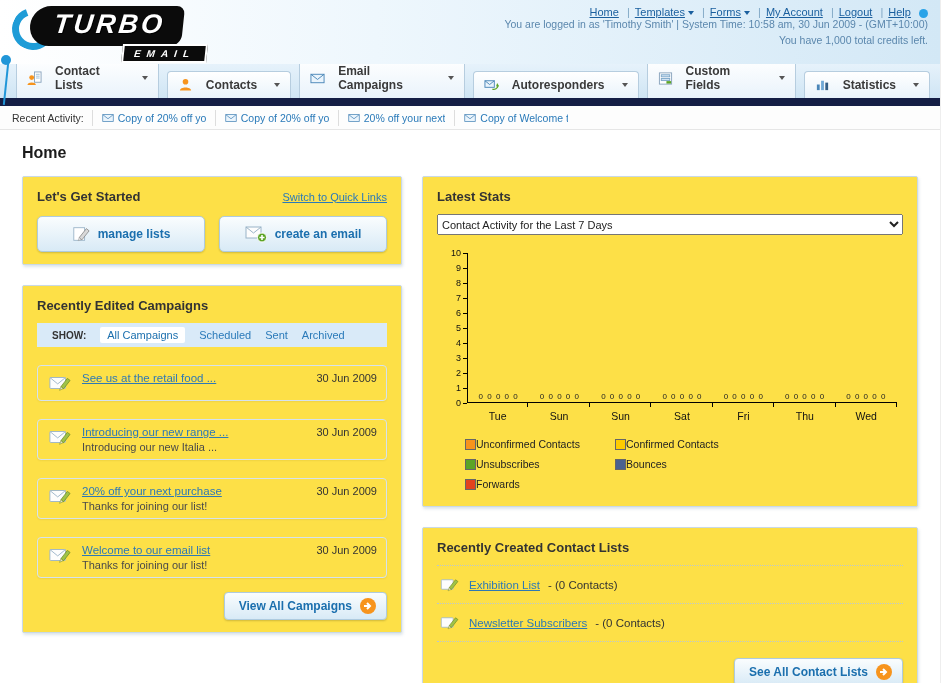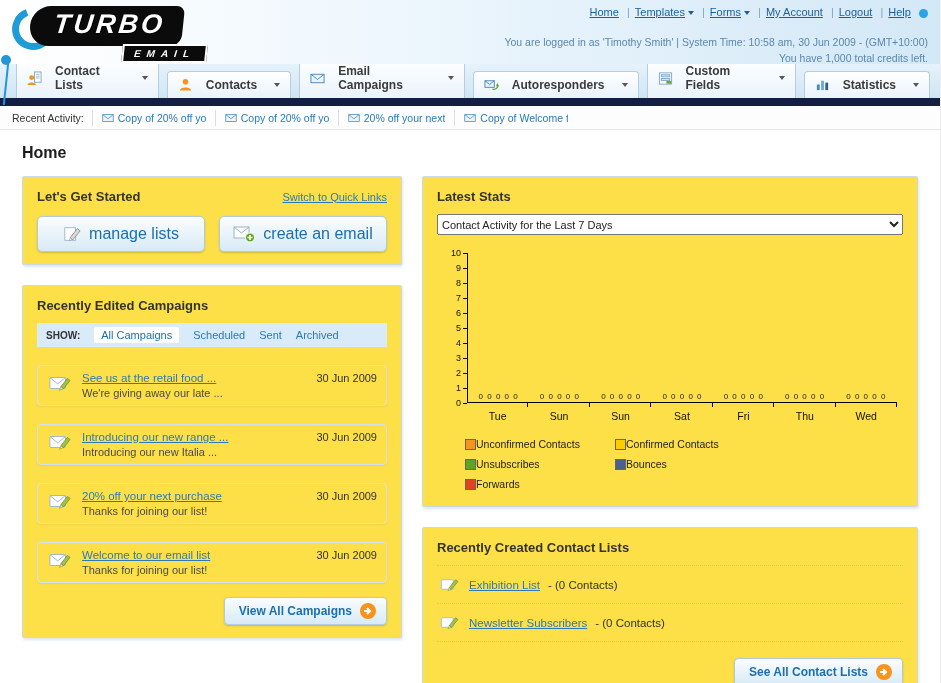--- a/index.html
+++ b/index.html
@@ -13,21 +13,21 @@
   .logo-email{position:absolute;left:92px;top:38px;background:#0b0b0b;color:#fff;font-weight:bold;font-style:italic;font-size:10px;letter-spacing:6px;padding:2px 10px;border:2px solid #fff;transform:skewX(-6deg);z-index:3}
   .antenna-dot{position:absolute;left:1px;top:55px;width:10px;height:10px;border-radius:50%;background:#2196d8;z-index:6}
   .antenna-line{position:absolute;left:5px;top:63px;width:2px;height:42px;background:#2196d8;transform:rotate(6deg);z-index:6}
   .top-right{padding:6px 12px 0 0;text-align:right;font-size:11px;white-space:nowrap}
   .navitem{display:inline-block}
   .navitem + .navitem::before{content:"|";color:#7fa6c4;margin:0 5px;text-decoration:none}
   .navitem a{color:#1a5f9e;text-decoration:underline;cursor:pointer}
   .caret{display:inline-block;width:0;height:0;border-left:3px solid transparent;border-right:3px solid transparent;border-top:4px solid #1a5f9e;margin-left:3px;vertical-align:middle}
   .caret-dark{display:inline-block;width:0;height:0;border-left:3px solid transparent;border-right:3px solid transparent;border-top:4px solid #555;margin-left:4px;vertical-align:middle}
   .header-dot{display:inline-block;width:9px;height:9px;border-radius:50%;background:#2aa3e8;margin-left:5px;vertical-align:middle}
-  .login-info{color:#5b87ad;font-size:10.5px;margin-top:18px}
+  .login-info{color:#5b87ad;font-size:10.5px;margin-top:0}
   .credits-info{color:#5b87ad;font-size:10.5px;margin-top:4px}
   
   .tabbar{background:linear-gradient(#e6f2fb,#cfe5f4);padding:6px 10px 0 16px;display:flex;gap:8px;align-items:flex-end;height:34px;flex:none}
   .tab{display:flex;align-items:center;gap:13px;background:linear-gradient(#ffffff,#e9f3fb);border:1px solid #b6cddf;border-bottom:none;border-radius:4px 4px 0 0;padding:5px 10px 6px;font-size:12px;font-weight:bold;color:#3a3a3a;cursor:pointer}
   .tab svg{flex:none}
   .navybar{height:8px;background:#141e45;flex:none}
   
   .activity{height:24px;display:flex;align-items:center;background:#fdfdfd;border-bottom:1px solid #e6e6e6;padding-left:12px;font-size:10.5px;color:#333;flex:none}
   .activity-label{margin-right:8px}
   .activity-item{display:flex;align-items:center;gap:4px;padding:0 9px;border-left:1px solid #ddd;height:16px;cursor:pointer}
@@ -37,24 +37,24 @@
   .page-title{font-size:16px;font-weight:bold;color:#1c1c1c;margin-bottom:14px}
   .columns{display:flex;gap:20px;align-items:flex-start}
   .col-left{width:380px;flex:none}
   .col-right{flex:1}
   .panel{border:1px solid #c9d9e6;background:#fde047;box-shadow:1px 2px 3px rgba(120,150,170,.25);padding:12px 14px;border-radius:2px}
   .panel-title{font-size:13px;font-weight:bold;color:#333}
   
   .gs-head{display:flex;justify-content:space-between;align-items:center}
   .link-sm{font-size:11px;color:#2a7ab9;text-decoration:underline;cursor:pointer}
   .gs-buttons{display:flex;gap:14px;margin-top:12px}
-  .big-btn{flex:1;height:36px;display:flex;align-items:center;justify-content:center;gap:8px;background:linear-gradient(#fafdfe,#d8eaf6);border:1px solid #aecbdf;border-radius:5px;font-size:16px;font-weight:normal;color:#1b6fae;cursor:pointer;box-shadow:0 1px 2px rgba(0,0,0,.18)}
+  .big-btn{flex:1;height:36px;display:flex;align-items:center;justify-content:center;gap:8px;background:linear-gradient(#fafdfe,#d8eaf6);border:1px solid #aecbdf;border-radius:5px;font-size:12px;font-weight:bold;color:#1b6fae;cursor:pointer;box-shadow:0 1px 2px rgba(0,0,0,.18)}
   
   .camp-panel{margin-top:20px}
-  .filterbar{background:#d9eaf8;margin-top:10px;padding:4px 9px;display:flex;align-items:center;gap:14px;font-size:11px}
+  .filterbar{background:#d9eaf8;margin-top:10px;padding:4px 15px;display:flex;align-items:center;gap:14px;font-size:11px}
   .show-label{font-size:10px;font-weight:bold;color:#333}
   .filter{color:#2a7ab9;cursor:pointer}
   .filter.selected{background:#fff;padding:2px 7px;border-radius:2px;color:#1b6fae}
   .camp-row{border:1px solid #d5e2ee;border-radius:4px;margin-top:18px;padding:6px 9px;display:flex;gap:9px;box-shadow:0 1px 2px rgba(0,0,0,.06);cursor:pointer;align-items:flex-start}
   .camp-texts{flex:1}
   .camp-title{font-size:11.5px;color:#2e79b5;text-decoration:underline}
   .camp-sub{font-size:11px;color:#4a4a4a;margin-top:3px}
   .camp-date{font-size:11px;color:#333;white-space:nowrap}
   .panel-actions{display:flex;justify-content:flex-end;margin-top:14px}
   .action-btn{display:inline-flex;align-items:center;gap:8px;background:linear-gradient(#fafdfe,#d8eaf6);border:1px solid #aecbdf;border-radius:4px;padding:5px 10px 5px 14px;font-size:12px;font-weight:bold;color:#1b6fae;cursor:pointer;box-shadow:0 1px 2px rgba(0,0,0,.18)}
@@ -248,21 +248,20 @@
 
           <div class="camp-row">
             <svg width="26" height="22" viewBox="0 0 24 24">
                 <rect x="1" y="6" width="17" height="12" rx="1" fill="#fdfdfd" stroke="#9ab4c8"></rect>
                 <path d="M1 6 L9.5 13 L18 6" fill="none" stroke="#9ab4c8"></path>
                 <path d="M13 16 L20 7 L23 9.2 L16 18.2 Z" fill="#9fc348" stroke="#6d8a22" stroke-width="0.8"></path>
                 <path d="M13 16 l-1.5 4 4 -1.8 Z" fill="#e8e4c9" stroke="#7a8f1f" stroke-width="0.6"></path>
               </svg>
             <div class="camp-texts">
               <div class="camp-title">See us at the retail food ...</div>
-              <div class="camp-sub">We're giving away our late ...</div>
             </div>
             <div class="camp-date">30 Jun 2009</div>
           </div>
 
           <div class="camp-row">
             <svg width="26" height="22" viewBox="0 0 24 24">
                 <rect x="1" y="6" width="17" height="12" rx="1" fill="#fdfdfd" stroke="#9ab4c8"></rect>
                 <path d="M1 6 L9.5 13 L18 6" fill="none" stroke="#9ab4c8"></path>
                 <path d="M13 16 L20 7 L23 9.2 L16 18.2 Z" fill="#9fc348" stroke="#6d8a22" stroke-width="0.8"></path>
                 <path d="M13 16 l-1.5 4 4 -1.8 Z" fill="#e8e4c9" stroke="#7a8f1f" stroke-width="0.6"></path>

